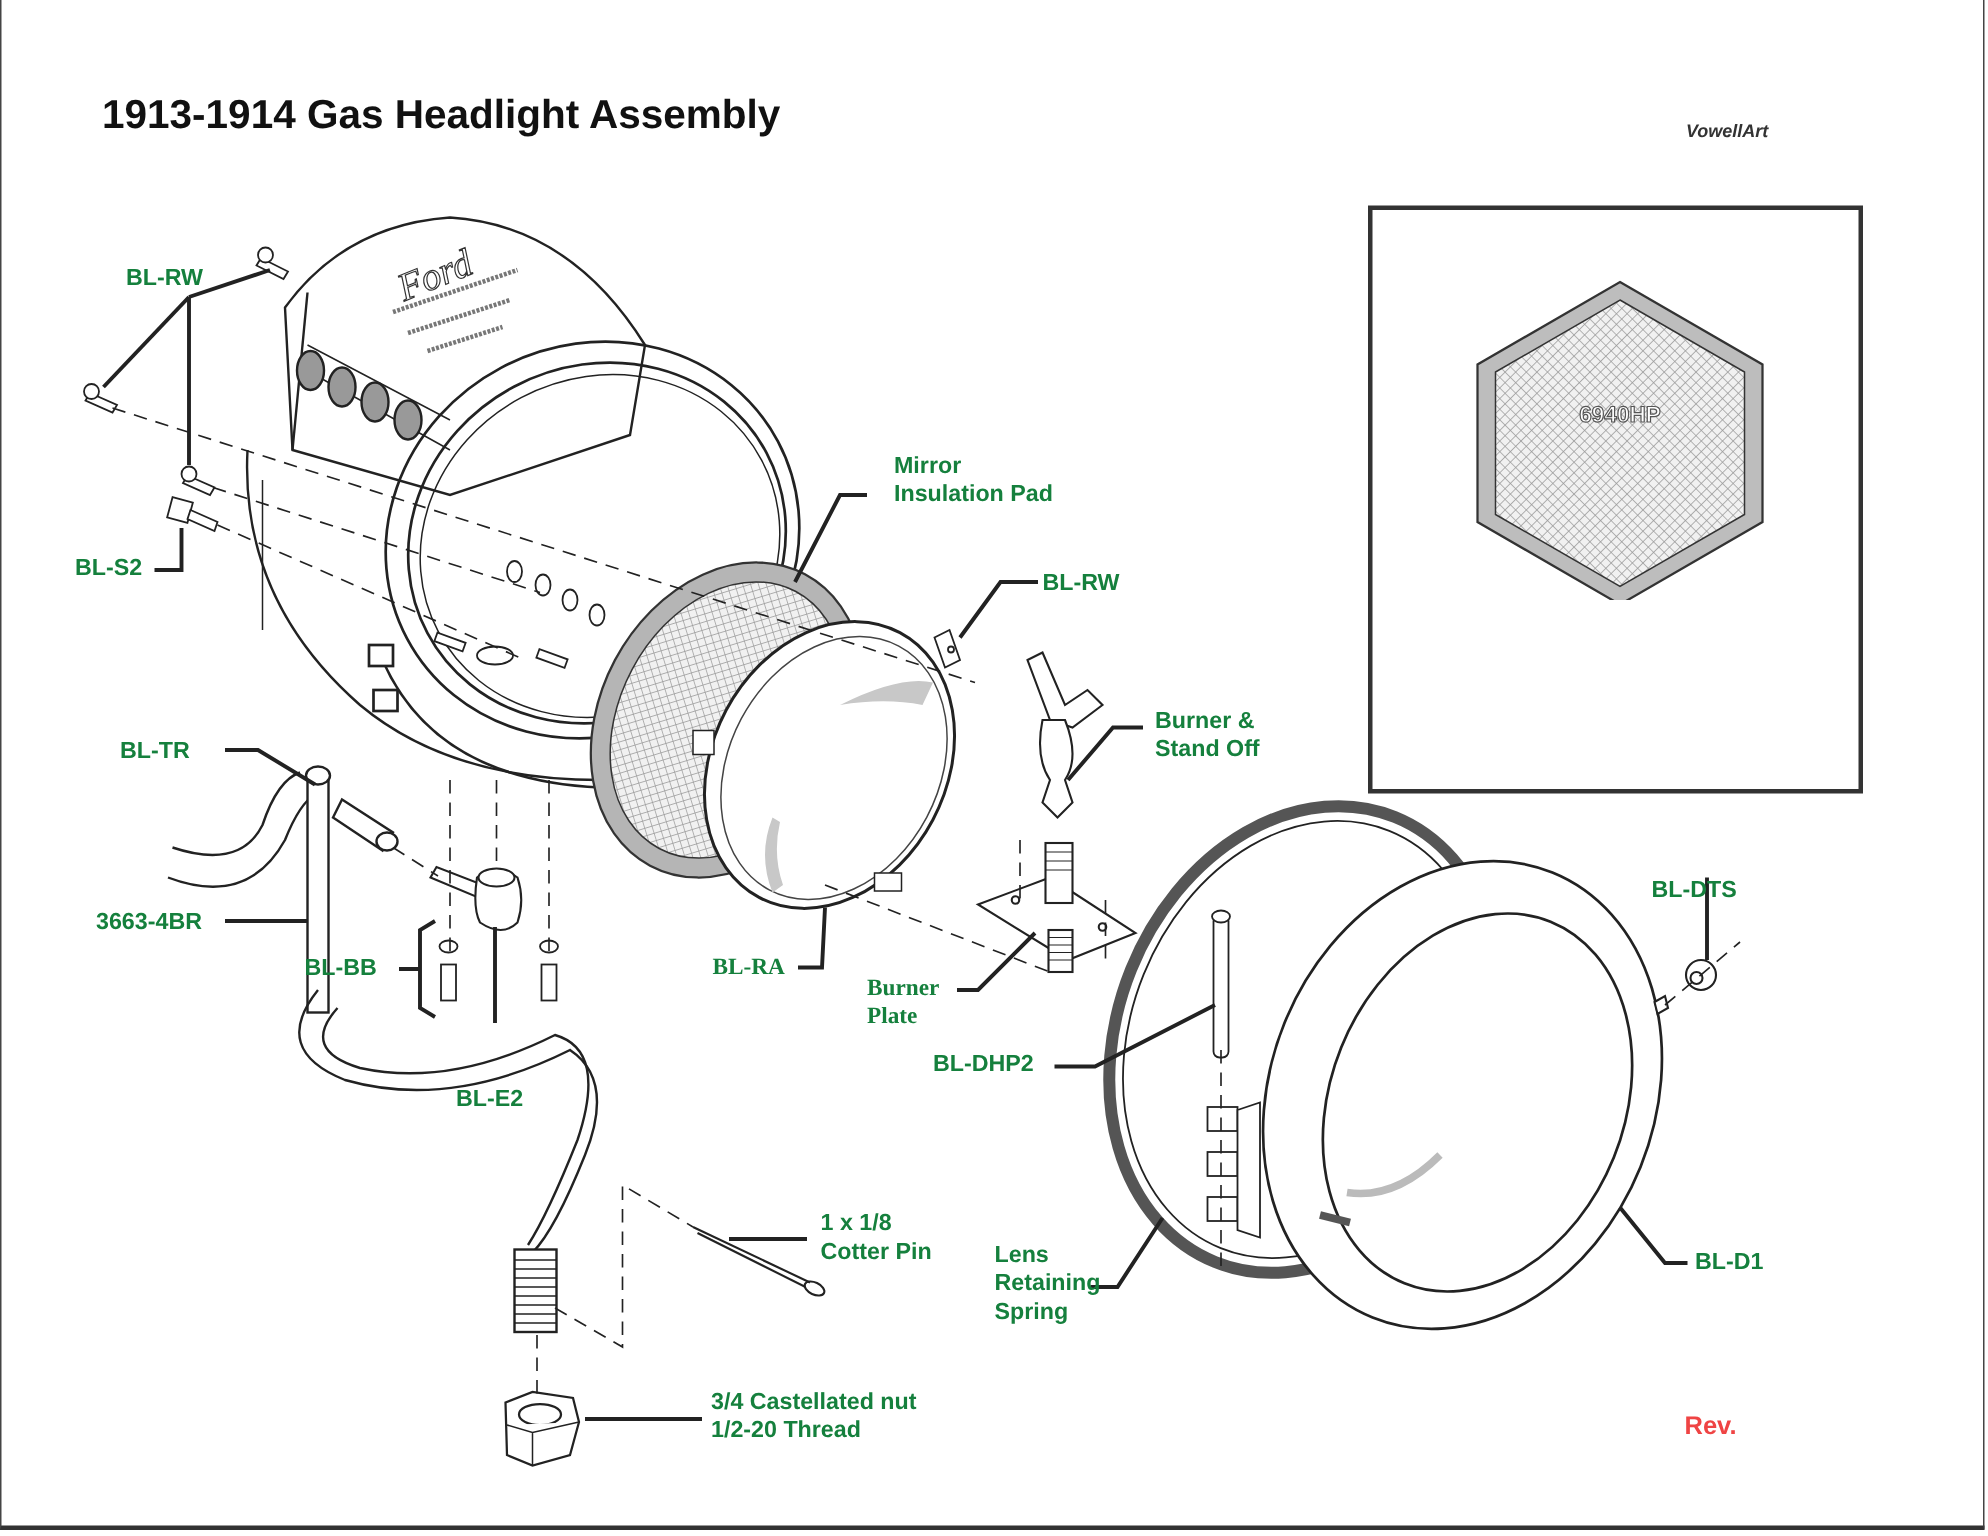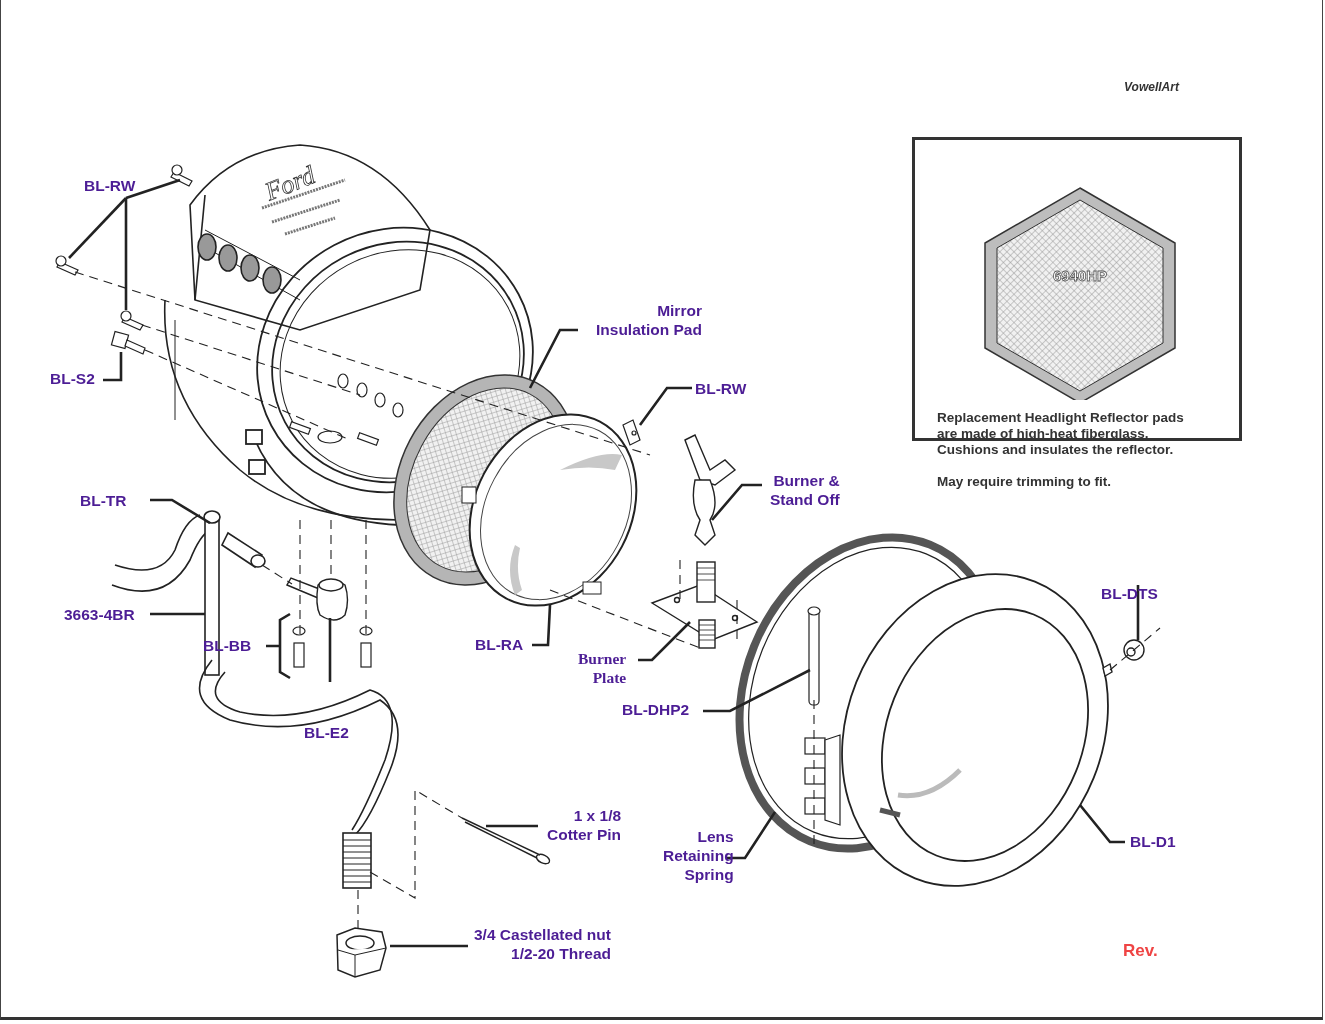--- a/index.html
+++ b/index.html
@@ -2,35 +2,36 @@
 <html><head>
 <meta charset="utf-8">
 <style>
   html, body { margin: 0; padding: 0; background: #ffffff; }
   body { width: 1325px; height: 1024px; position: relative; overflow: hidden;
          font-family: "Liberation Sans", sans-serif; color: #1a1a1a; }
   .frame { position: absolute; left: 0; top: 0; width: 1323px; height: 1020px;
            border-left: 1px solid #444; border-right: 1px solid #444; border-bottom: 3px solid #333; box-sizing: border-box; }
   .title { position: absolute; left: 68px; top: 60px; font-size: 27px; font-weight: bold; line-height: 32px; color: #111; }
   .brand { position: absolute; left: 1124px; top: 80px; font-size: 12px; font-weight: bold; font-style: italic; color: #333; }
-  .info-box { position: absolute; left: 912px; top: 137px; width: 330px; height: 304px; border: 3px solid #333; box-sizing: border-box; background: #fff; }
+  .info-box { position: absolute; left: 912px; top: 137px; width: 330px; height: 392px; border: 3px solid #333; box-sizing: border-box; background: #fff; }
   .info-text { position: absolute; left: 22px; top: 270px; font-size: 13.5px; font-weight: bold; line-height: 16px; color: #333; }
   .info-text p { margin: 0; }
   .info-text .gap { height: 16px; }
   .hex-label { font-family: "Liberation Sans", sans-serif; font-size: 15px; font-weight: bold; fill: #fff; stroke: #555; stroke-width: 0.8px; }
-  .label { position: absolute; font-size: 15.5px; font-weight: bold; line-height: 19px; color: #4c1d95; white-space: nowrap; text-align: right; }
+  .label { position: absolute; font-size: 15.5px; font-weight: bold; line-height: 19px; color: #15803d; white-space: nowrap; }
   .rev { position: absolute; left: 1123px; top: 941px; font-size: 17px; font-weight: bold; color: #ef4444; }
   svg.drawing { position: absolute; left: 0; top: 0; }
 </style>
 </head>
 <body>
 
 <div class="frame"></div>
 
 <div class="title">
+  <div>1913-1914 Gas Headlight Assembly</div>
 </div>
 
 <div class="brand">VowellArt</div>
 
 <svg class="drawing" width="1325" height="1024" viewBox="0 0 1325 1024">
   <defs>
     <pattern id="mesh" width="5" height="5" patternUnits="userSpaceOnUse" patternTransform="rotate(45)">
       <rect width="5" height="5" fill="#f1f1f1"></rect>
       <path d="M0 0 L0 5 M0 0 L5 0" stroke="#9a9a9a" stroke-width="1"></path>
     </pattern>
@@ -227,21 +228,21 @@
 <div class="label" style="left:304px; top:675px;margin-top:48px;">BL-E2</div>
 <div class="label" style="left:596px; top:301px;">
   <div>Mirror</div>
   <div>Insulation Pad</div>
 </div>
 <div class="label" style="left:695px; top:379px;">BL-RW</div>
 <div class="label" style="left:770px; top:471px;">
   <div>Burner &amp;</div>
   <div>Stand Off</div>
 </div>
-<div class="label" style="left:475px; top:635px;">BL-RA</div>
+<div class="label" style="left:475px; top:635px;font-family:Liberation Serif, serif;">BL-RA</div>
 <div class="label" style="left:578px; top:649px;font-family:Liberation Serif, serif;">
   <div>Burner</div>
   <div>Plate</div>
 </div>
 <div class="label" style="left:622px; top:700px;">BL-DHP2</div>
 <div class="label" style="left:1101px; top:584px;">BL-DTS</div>
 <div class="label" style="left:547px; top:806px;">
   <div>1 x 1/8</div>
   <div>Cotter Pin</div>
 </div>
@@ -255,22 +256,15 @@
   <div>3/4 Castellated nut</div>
   <div>1/2-20 Thread</div>
 </div>
 
 <div class="info-box">
   <svg width="324" height="260" style="position:absolute; left:0; top:0;">
     <polygon points="165,50 260,105 260,210 165,265 70,210 70,105" fill="#bdbdbd" stroke="#333" stroke-width="1.5" transform="translate(0,-2)"></polygon>
     <polygon points="165,62 248,110 248,205 165,253 82,205 82,110" fill="url(#mesh)" stroke="#333" stroke-width="1" transform="translate(0,-2)"></polygon>
     <text x="165" y="141" text-anchor="middle" class="hex-label">6940HP</text>
   </svg>
-  <div class="info-text">
-    <p>Replacement Headlight Reflector pads</p>
-    <p>are made of high-heat fiberglass.</p>
-    <p>Cushions and insulates the reflector.</p>
-    <div class="gap"></div>
-    <p>May require trimming to fit.</p>
-  </div>
 </div>
 
 <div class="rev">Rev.</div>
 
 </body></html>

